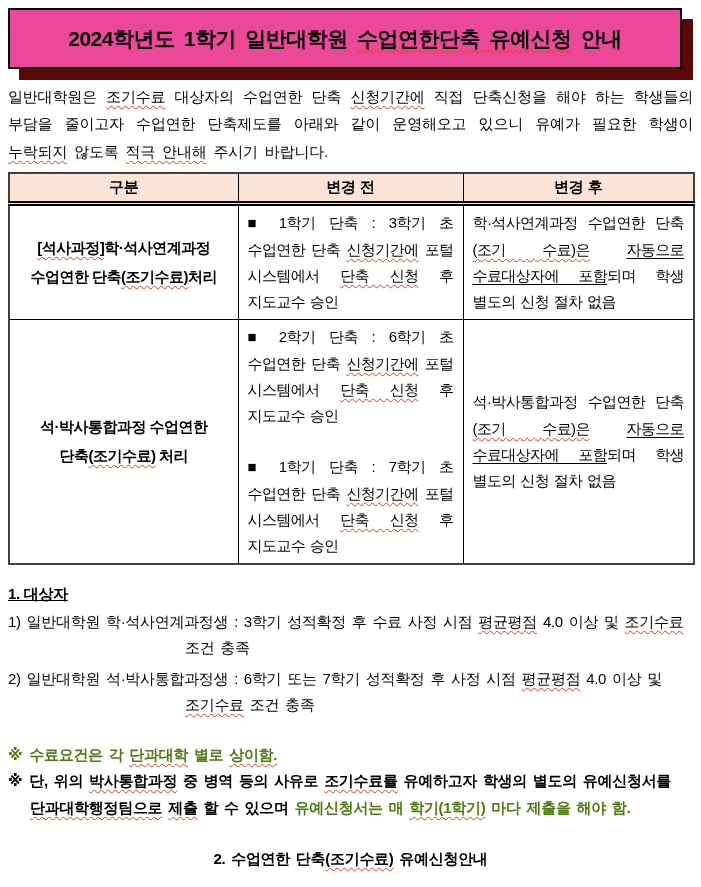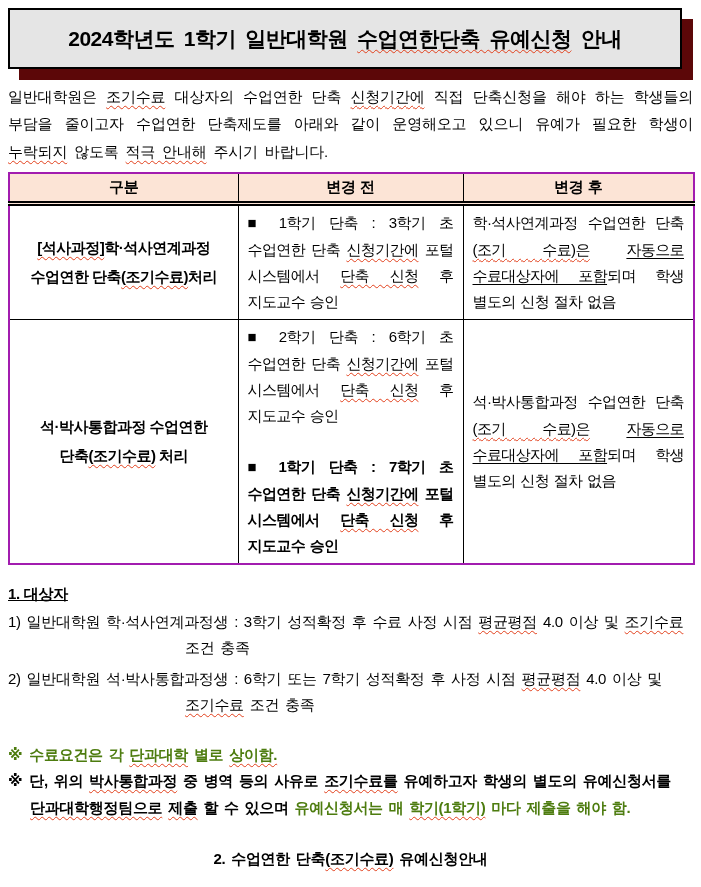--- a/index.html
+++ b/index.html
@@ -6,21 +6,21 @@
   html,body { background:#ffffff; }
   body {
     width:701px; height:887px; overflow:hidden;
     font-family:"Liberation Sans","DejaVu Sans",sans-serif;
     color:#000; font-size:15px;
   }
   .page { padding:8px 8px 0 8px; }
 
   
   .title-box {
-    border:2px solid #000; background:#e5e5e5;
+    border:2px solid #000; background:#ec4899;
     box-shadow:11px 11px 0 #5c0708;
     padding:15px 6px 14px 6px;
     text-align:center; margin-right:11px;
   }
   .title-box .t {
     font-size:21px; font-weight:700; letter-spacing:-0.5px; word-spacing:4px;
   }
 
   
   .sq {
@@ -35,39 +35,39 @@
 
   
   .intro {
     margin-top:14px; line-height:1.82; text-align:justify;
     word-spacing:3px; word-break:keep-all; letter-spacing:-0.2px;
   }
 
   
   table.chg {
     width:100%; margin-top:7px; border-collapse:collapse; table-layout:fixed;
-    border:2px solid #a21caf;
+    border:2px solid #404040;
   }
   table.chg th, table.chg td { border:1.5px solid #000; font-size:15px; }
   table.chg th {
     background:#fce4d6; height:31px; font-weight:700;
     text-align:center; vertical-align:middle;
     border-bottom:5px double #000; letter-spacing:-0.2px;
   }
   tr.r1 { height:112px; }
   tr.r2 { height:175px; }
   td.cat {
     text-align:center; vertical-align:middle; font-weight:700;
     line-height:1.9; letter-spacing:-0.5px; padding:2px 20px;
   }
   td.cell {
     vertical-align:middle; text-align:justify; padding:4px 9px;
     line-height:1.75; word-break:keep-all; word-spacing:1px; letter-spacing:-0.6px;
   }
-  td.cell p + p { margin-top:25px;font-weight:bold; }
+  td.cell p + p { margin-top:25px; }
 
   
   .s1-head { margin-top:20px; font-weight:700; letter-spacing:-0.3px;text-decoration:underline; }
   .s1-item { margin-top:5px; line-height:1.72; word-spacing:2px; word-break:keep-all; letter-spacing:-0.3px; }
   .cont-line { margin-left:177px; }
 
   .notes { margin-top:24px; font-weight:700; line-height:1.78; letter-spacing:-0.3px; word-spacing:2px; }
   .note-line2 { margin-left:22px; }
   .mark { margin-right:7px; }
 

